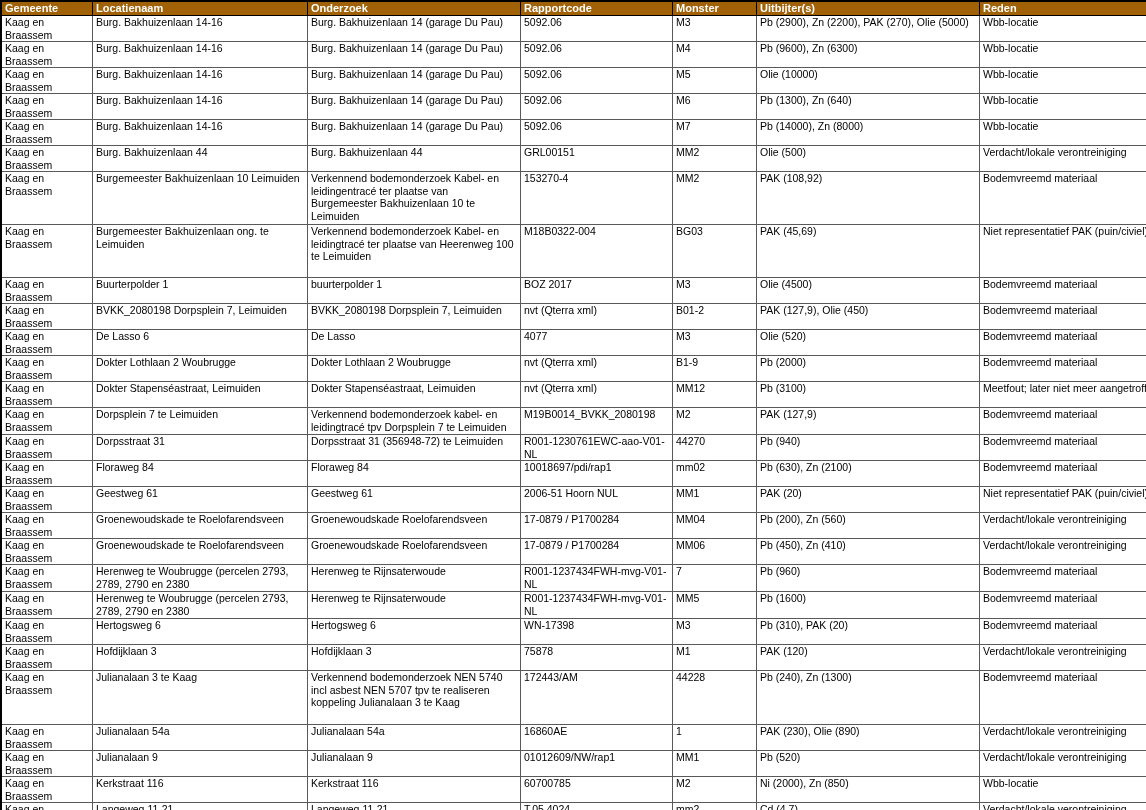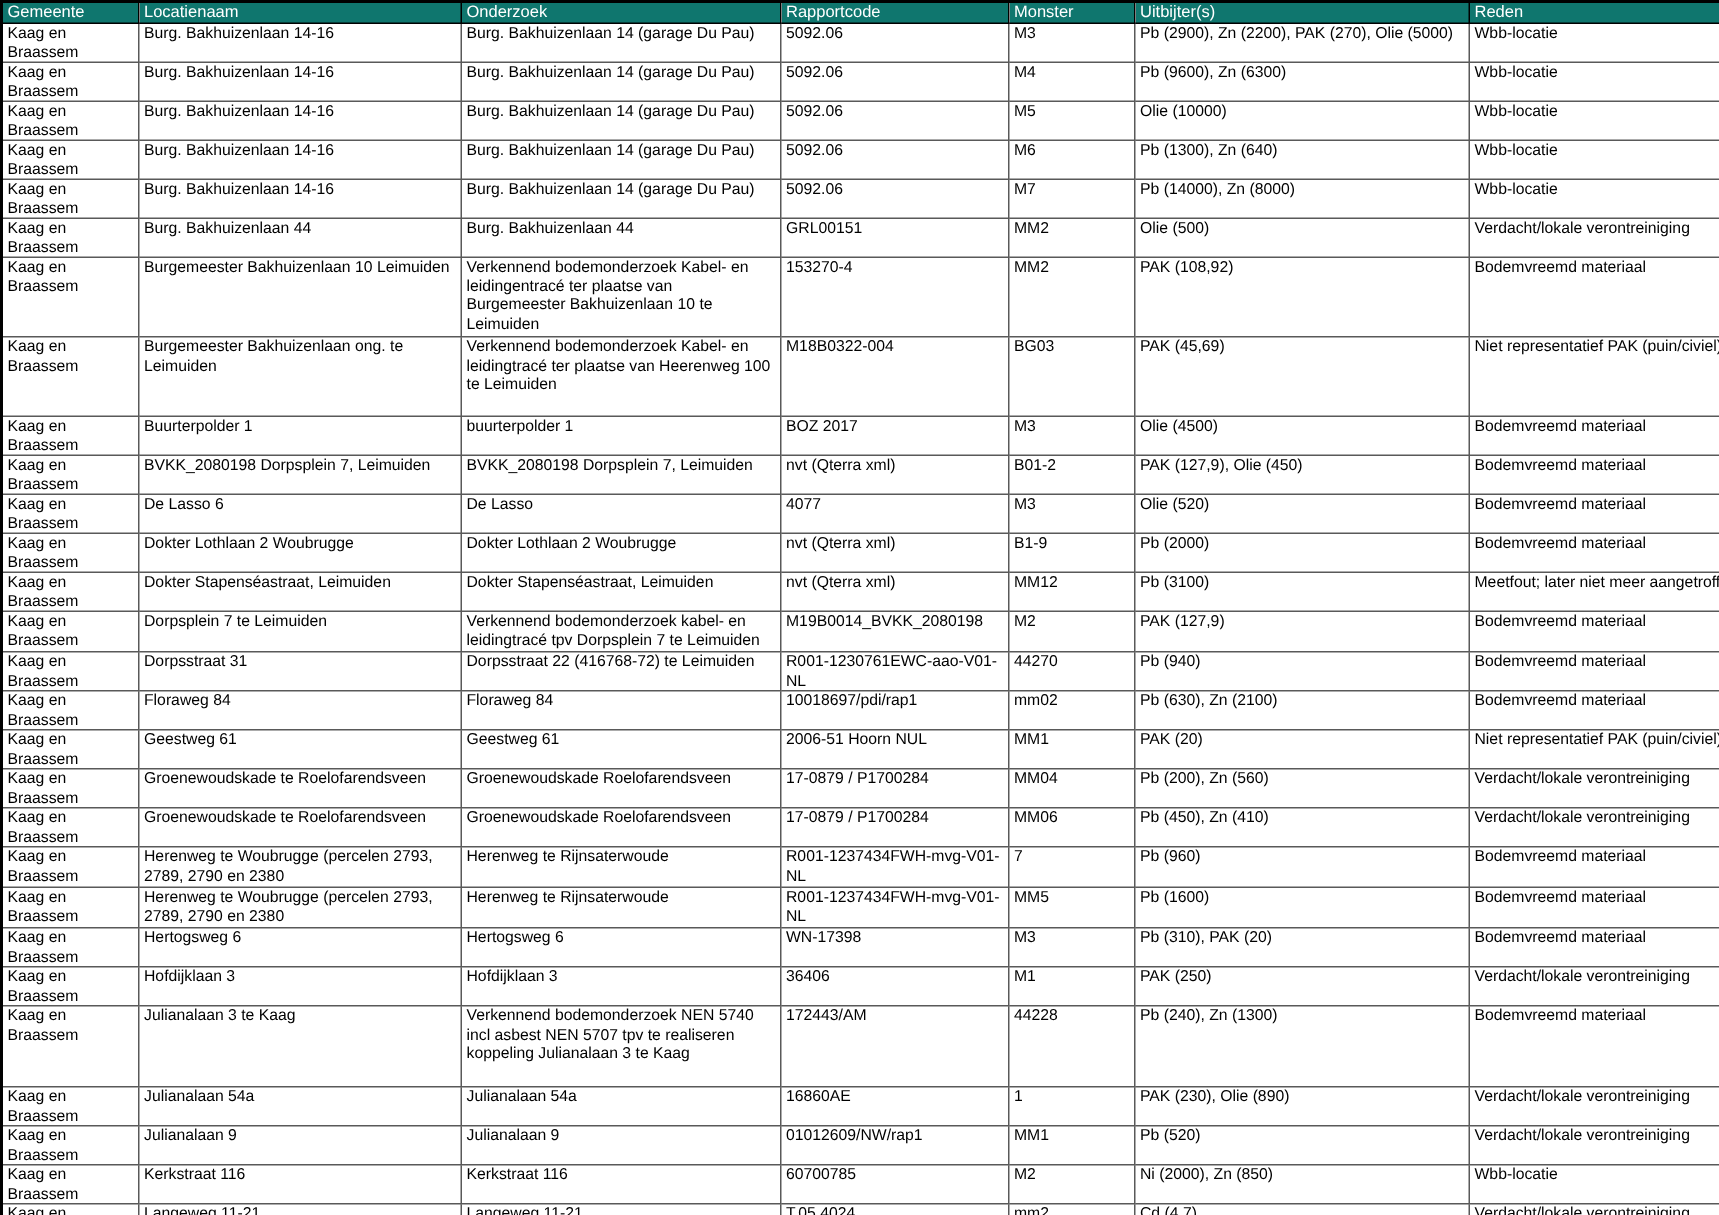--- a/index.html
+++ b/index.html
@@ -18,24 +18,24 @@
     border: 2px solid #000000;
   }
   table.data-table th, table.data-table td {
     border: 1px solid #595959;
     padding: 0 3px;
     vertical-align: top;
     overflow: hidden;
     word-wrap: break-word;
   }
   table.data-table th {
-    background: #0f766e;
+    background: #a16207;
     color: #ffffff;
     font-size: 11px;
-    font-weight: normal;
+    font-weight: bold;
     text-align: left;
     height: 13px;
     line-height: 13px;
     border-color: #000000;
     white-space: nowrap;
   }
   table.data-table td {
     color: #000000;
     font-size: 10.5px;
     line-height: 12.5px;
@@ -189,21 +189,21 @@
         <td>Dorpsplein 7 te Leimuiden</td>
         <td>Verkennend bodemonderzoek kabel- en leidingtracé tpv Dorpsplein 7 te Leimuiden</td>
         <td>M19B0014_BVKK_2080198</td>
         <td>M2</td>
         <td>PAK (127,9)</td>
         <td>Bodemvreemd materiaal</td>
       </tr>
       <tr class="data-row">
         <td>Kaag en Braassem</td>
         <td>Dorpsstraat 31</td>
-        <td>Dorpsstraat 22 (416768-72) te Leimuiden</td>
+        <td>Dorpsstraat 31 (356948-72) te Leimuiden</td>
         <td>R001-1230761EWC-aao-V01-NL</td>
         <td>44270</td>
         <td>Pb (940)</td>
         <td>Bodemvreemd materiaal</td>
       </tr>
       <tr class="data-row">
         <td>Kaag en Braassem</td>
         <td>Floraweg 84</td>
         <td>Floraweg 84</td>
         <td>10018697/pdi/rap1</td>
@@ -262,23 +262,23 @@
         <td>Hertogsweg 6</td>
         <td>WN-17398</td>
         <td>M3</td>
         <td>Pb (310), PAK (20)</td>
         <td>Bodemvreemd materiaal</td>
       </tr>
       <tr class="data-row">
         <td>Kaag en Braassem</td>
         <td>Hofdijklaan 3</td>
         <td>Hofdijklaan 3</td>
-        <td>36406</td>
+        <td>75878</td>
         <td>M1</td>
-        <td>PAK (250)</td>
+        <td>PAK (120)</td>
         <td>Verdacht/lokale verontreiniging</td>
       </tr>
       <tr class="data-row" style="height: 54px;">
         <td>Kaag en Braassem</td>
         <td>Julianalaan 3 te Kaag</td>
         <td>Verkennend bodemonderzoek NEN 5740 incl asbest NEN 5707 tpv te realiseren koppeling Julianalaan 3 te Kaag</td>
         <td>172443/AM</td>
         <td>44228</td>
         <td>Pb (240), Zn (1300)</td>
         <td>Bodemvreemd materiaal</td>

